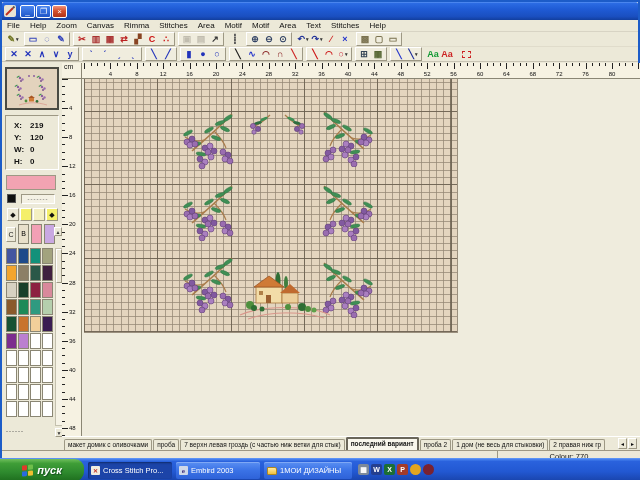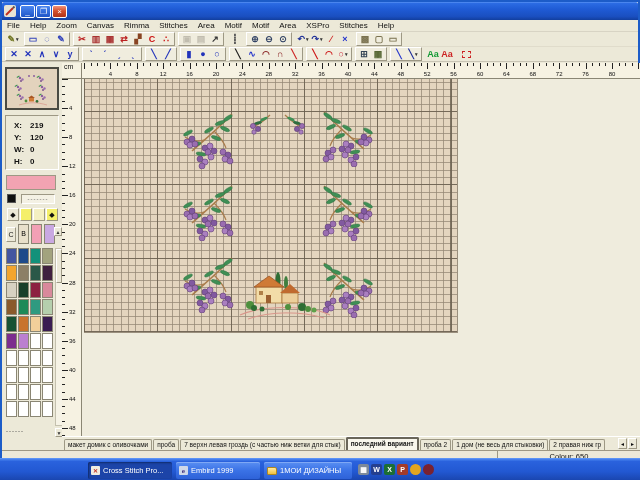--- a/index.html
+++ b/index.html
@@ -158,21 +158,21 @@
         <span class="menu-item">File</span>
         <span class="menu-item">Help</span>
         <span class="menu-item">Zoom</span>
         <span class="menu-item">Canvas</span>
         <span class="menu-item">Rimma</span>
         <span class="menu-item">Stitches</span>
         <span class="menu-item">Area</span>
         <span class="menu-item">Motif</span>
         <span class="menu-item">Motif</span>
         <span class="menu-item">Area</span>
-        <span class="menu-item">XSPro</span>
+        <span class="menu-item">Text</span>
         <span class="menu-item">Stitches</span>
         <span class="menu-item">Help</span>
       </div>
     <div id="toolbar1" class="toolbar">
         <div class="tb-group">
           <div class="tb-btn">
             <span style="color: rgb(111, 116, 31);">✎</span>
             <span class="caret">▾</span>
           </div>
         </div>
@@ -910,33 +910,42 @@
         <div class="tab active">последний вариант</div>
         <div class="tab">проба 2</div>
         <div class="tab">1 дом (не весь для стыковки)</div>
         <div class="tab">2 правая ниж гр</div>
       </div>
     <div id="tab-arrows">
       <span class="tab-arrow">◂</span>
       <span class="tab-arrow">▸</span>
     </div>
     <div id="statusbar">
-      <div id="status-right">Colour: 650</div>
+      <div id="status-right">Colour: 770</div>
     </div>
   </div>
 
   <div id="taskbar">
+    <div id="start-button">
+      <span class="flag">
+          <i style="background:#e03a2a"></i>
+          <i style="background:#6fbf4a"></i>
+          <i style="background:#2a6ae0"></i>
+          <i style="background:#f0c030"></i>
+        </span>
+      <span>пуск</span>
+    </div>
     <div id="task-buttons">
         <div class="task-btn active" style="left: 88px; width: 84px;">
           <span class="task-icon" style="background: rgb(240, 236, 224); color: rgb(192, 48, 32);">✕</span>
           <span>Cross Stitch Pro...</span>
         </div>
         <div class="task-btn" style="left: 176px; width: 84px;">
           <span class="task-icon" style="background: rgb(207, 216, 232); color: rgb(58, 42, 122);">e</span>
-          <span>Embird 1999</span>
+          <span>Embird 2003</span>
         </div>
         <div class="task-btn" style="left: 264px; width: 88px;">
           <span class="folder-icon"></span>
           <span>1МОИ ДИЗАЙНЫ</span>
         </div>
       </div>
     <div id="quicklaunch">
         <div class="ql-icon" style="left: 358px; background: rgb(125, 138, 153);">▦</div>
         <div class="ql-icon" style="left: 371px; background: rgb(36, 63, 143);">W</div>
         <div class="ql-icon" style="left: 384px; background: rgb(27, 110, 52);">X</div>

